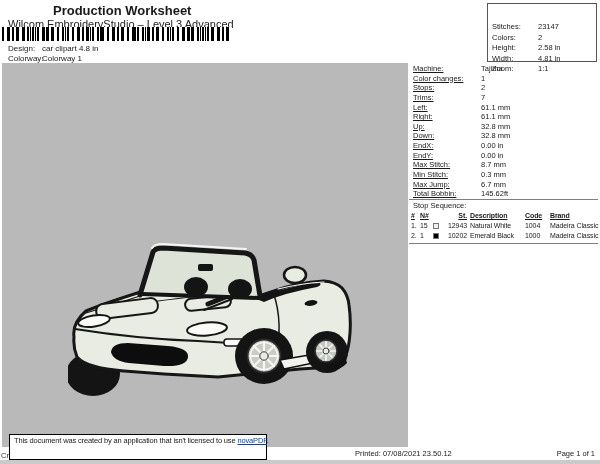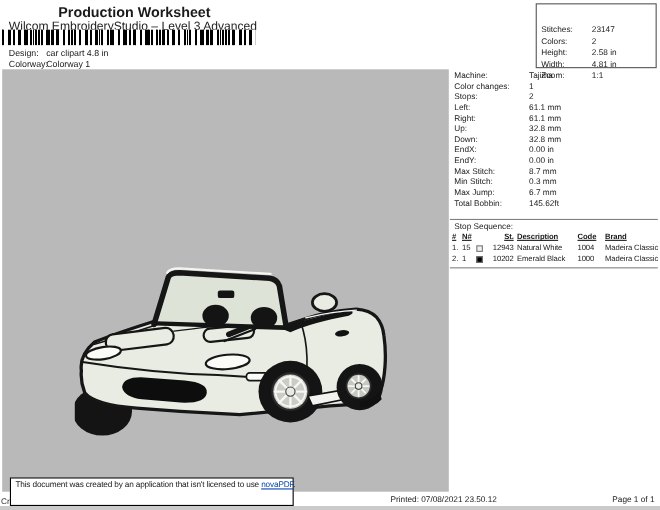--- a/index.html
+++ b/index.html
@@ -28,21 +28,21 @@
     border:1px solid #555; background:#fff; padding:18px 4px;
   }
   .summary-row { display:flex; height:10.6px; font-size:7.5px; line-height:10.6px; }
   .summary-row .lbl { width:46px; }
   
   .canvas { position:absolute; left:2px; top:63px; width:406px; height:384px; background:#b9b9b9; }
   .car { position:absolute; left:66px; top:176px; width:290px; height:164px; }
   
   .machine-info { position:absolute; left:413px; top:64px; width:184px; }
   .info-row { display:flex; height:9.65px; font-size:7.5px; line-height:9.65px; }
-  .info-row .lbl { width:68px; }
+  .info-row .lbl { width:68px;text-decoration:underline; }
   .hline { position:absolute; height:1px; background:#808080; }
   .hline.l1 { left:409px; top:199px; width:189px; }
   .hline.l2 { left:409px; top:243px; width:189px; }
   .stopseq-title { position:absolute; left:413px; top:201px; font-size:7.5px; }
   .stop-table {
     position:absolute; left:411px; top:211px; width:188px;
     display:grid; grid-template-columns:9px 13px 11px 26px 55px 25px auto;
     font-size:7px; letter-spacing:-0.1px;
   }
   .stop-table > div { height:10px; line-height:10px; white-space:nowrap; overflow:visible; }
@@ -186,20 +186,24 @@
       </div>
     <div class="info-row">
         <span class="lbl">Color changes:</span>
         <span>1</span>
       </div>
     <div class="info-row">
         <span class="lbl">Stops:</span>
         <span>2</span>
       </div>
     <div class="info-row">
+        <span class="lbl">Trims:</span>
+        <span>7</span>
+      </div>
+    <div class="info-row">
         <span class="lbl">Left:</span>
         <span>61.1 mm</span>
       </div>
     <div class="info-row">
         <span class="lbl">Right:</span>
         <span>61.1 mm</span>
       </div>
     <div class="info-row">
         <span class="lbl">Up:</span>
         <span>32.8 mm</span>

